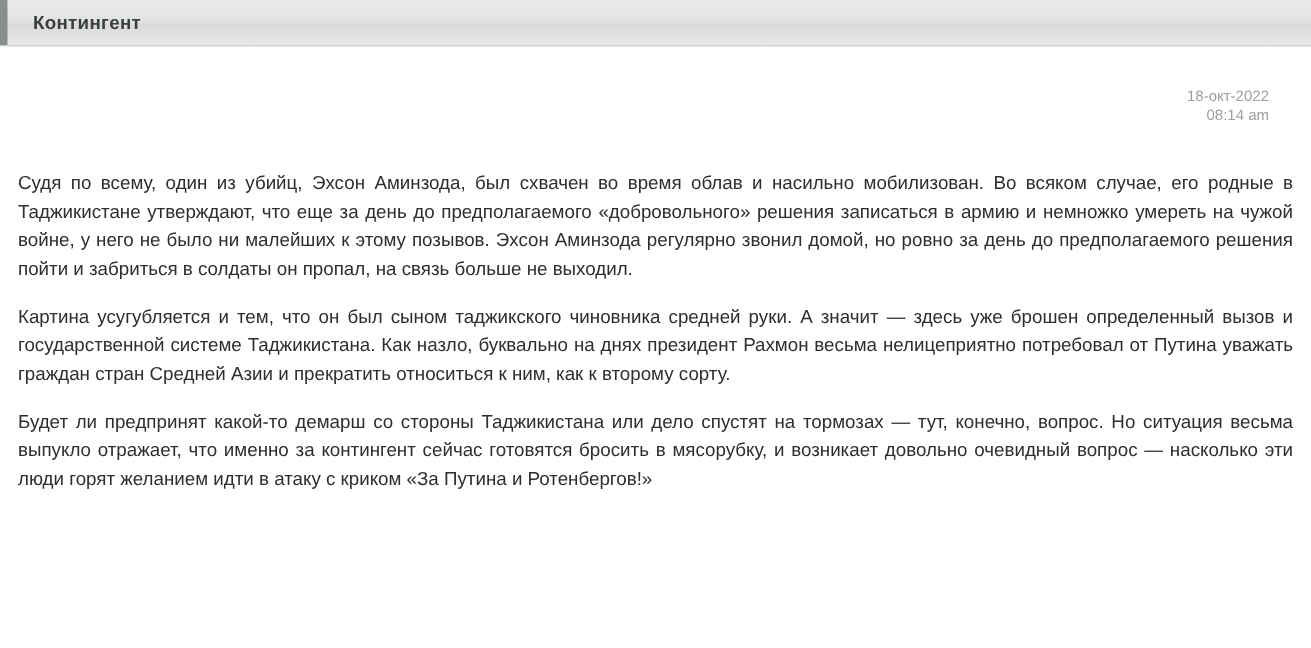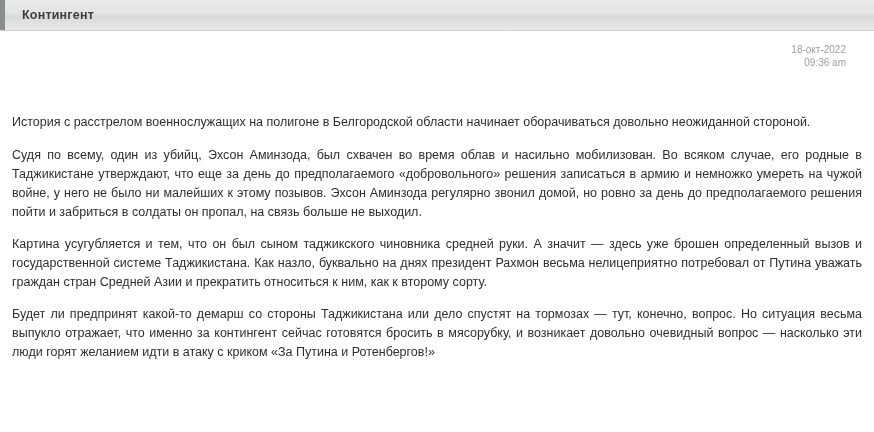--- a/index.html
+++ b/index.html
@@ -44,21 +44,21 @@
     letter-spacing: 0.2px;
   }
   
   .content {
     position: relative;
     padding: 0;
   }
   .meta-block {
     position: absolute;
     right: 28px;
-    top: 12px;
+    top: 27px;
     text-align: right;
     font-size: 10px;
     color: #9b9f9e;
     line-height: 13px;
   }
   .meta-date, .meta-time {
     display: block;
   }
   .article {
     position: absolute;
@@ -86,24 +86,23 @@
 
   <div class="header">
     <div class="header-accent"></div>
     <span class="channel-title">Контингент</span>
   </div>
 
   <div class="content">
 
     <div class="meta-block">
       <span class="meta-date">18-окт-2022</span>
-      <span class="meta-time">09:36 am</span>
+      <span class="meta-time">08:14 am</span>
     </div>
 
     <div class="article">
-      <p class="lead">История с расстрелом военнослужащих на полигоне в Белгородской области начинает оборачиваться довольно неожиданной стороной.</p>
       <p>Судя по всему, один из убийц, Эхсон Аминзода, был схвачен во время облав и насильно мобилизован. Во всяком случае, его родные в Таджикистане утверждают, что еще за день до предполагаемого «добровольного» решения записаться в армию и немножко умереть на чужой войне, у него не было ни малейших к этому позывов. Эхсон Аминзода регулярно звонил домой, но ровно за день до предполагаемого решения пойти и забриться в солдаты он пропал, на связь больше не выходил.</p>
       <p>Картина усугубляется и тем, что он был сыном таджикского чиновника средней руки. А значит — здесь уже брошен определенный вызов и государственной системе Таджикистана. Как назло, буквально на днях президент Рахмон весьма нелицеприятно потребовал от Путина уважать граждан стран Средней Азии и прекратить относиться к ним, как к второму сорту.</p>
       <p>Будет ли предпринят какой-то демарш со стороны Таджикистана или дело спустят на тормозах — тут, конечно, вопрос. Но ситуация весьма выпукло отражает, что именно за контингент сейчас готовятся бросить в мясорубку, и возникает довольно очевидный вопрос — насколько эти люди горят желанием идти в атаку с криком «За Путина и Ротенбергов!»</p>
     </div>
 
   </div>
 </div>
 
 </body></html>

